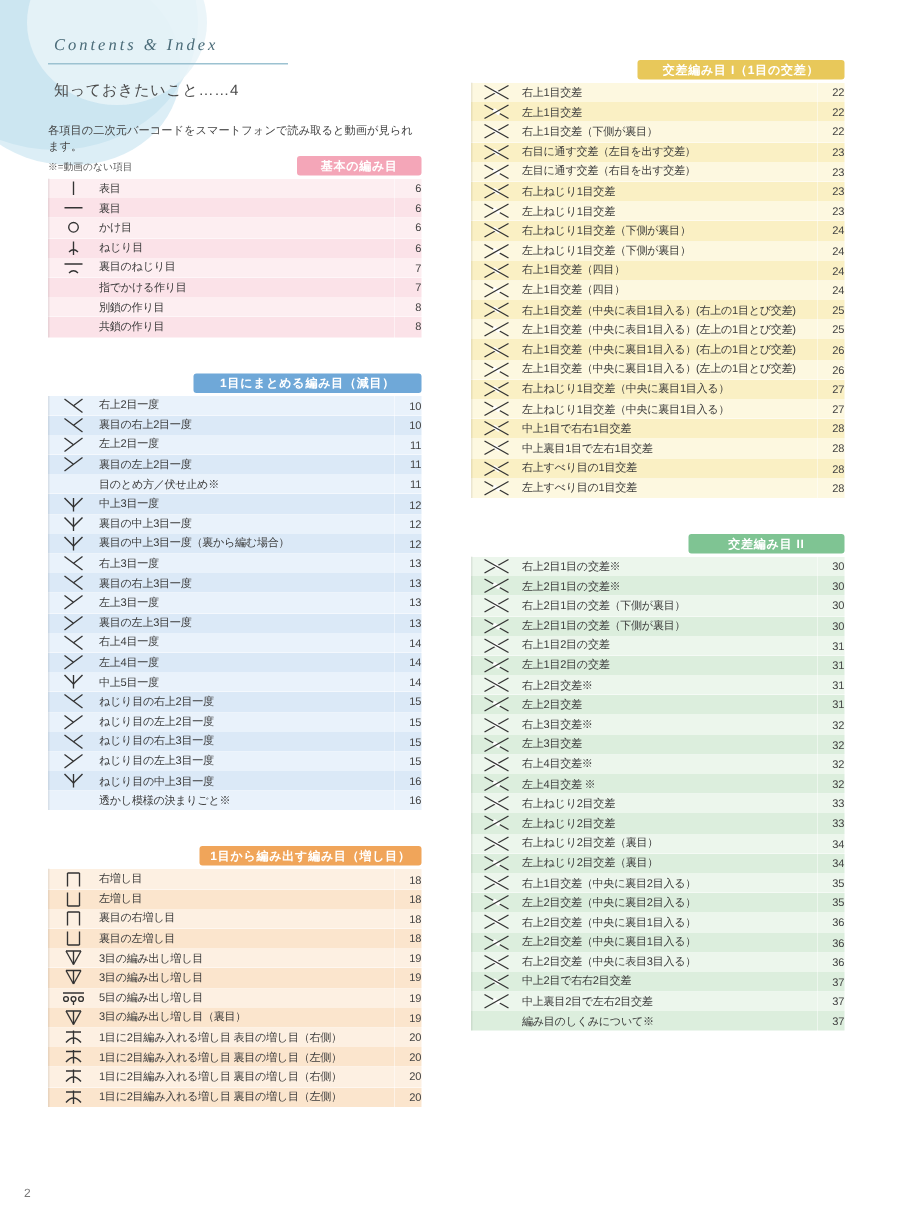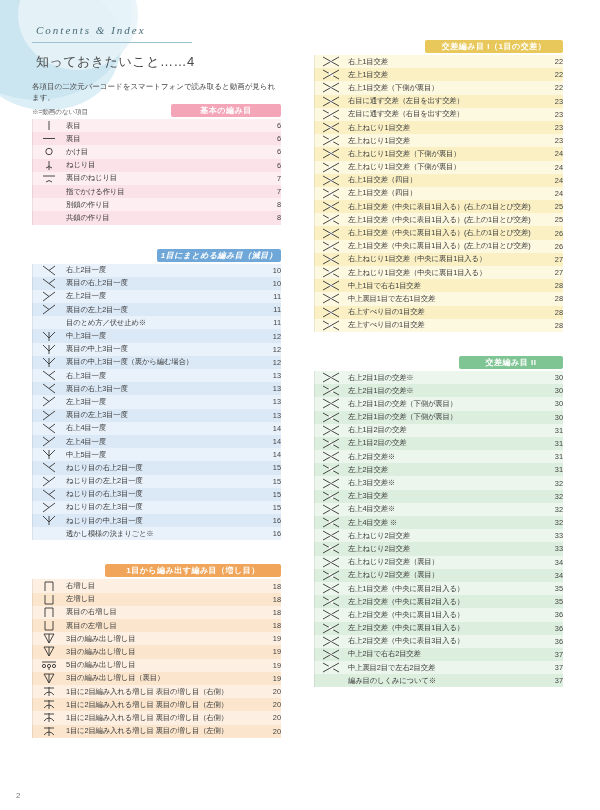--- a/index.html
+++ b/index.html
@@ -35,21 +35,21 @@
     letter-spacing:2px;
     color:#4a6b78;
     text-align:center;
   }
   .head-rule{
     position:absolute; left:32px; top:42px; width:160px; height:1px;
     background:#9cc2d1;
   }
   .note-head{
     position:absolute; left:36px; top:53px;
-    font-size:13px; color:#4a4a4a;
+    font-size:10px; color:#4a4a4a;
     letter-spacing:.5px;
   }
   .note-body{
     position:absolute; left:32px; top:81px; width:250px;
     font-size:7.5px; line-height:1.5; color:#444;
   }
   .note-body .small{ display:block; font-size:6.5px; color:#555; margin-top:3px;}
   
   .col{
     position:absolute; width:249px;
@@ -135,21 +135,21 @@
   <div class="head-rule"></div>
   <div class="note-head">知っておきたいこと……4</div>
   <div class="note-body">
     <span>各項目の二次元バーコードをスマートフォンで読み取ると動画が見られます。</span>
     <span class="small">※=動画のない項目</span>
   </div>
 
   <div class="col col-left" id="col-left">
       <div class="section">
         <div class="sec-head">
-          <div class="bar" style="background: rgb(244, 166, 184); width: 110px; text-align: right;">
+          <div class="bar" style="background: rgb(244, 166, 184); width: 83px; text-align: right;">
             <span>基本の編み目</span>
           </div>
         </div>
         <div class="tbl-wrap">
           <table class="toc theme-pink">
             <tbody>
               <tr>
                 <td class="sym">
                   <svg width="30" height="11" viewBox="0 0 30 11" stroke="#333" stroke-width="0.9" fill="none">
                     <line x1="15" y1="1" x2="15" y2="10"></line>
@@ -210,21 +210,21 @@
                 <td class="sym"></td>
                 <td class="lbl">共鎖の作り目</td>
                 <td class="pg">8</td>
               </tr>
             </tbody>
           </table>
         </div>
       </div>
       <div class="section">
         <div class="sec-head">
-          <div class="bar" style="background: rgb(111, 168, 216); width: 124px; font-style: italic;">
+          <div class="bar" style="background: rgb(111, 168, 216); width: 152px;">
             <span>1目にまとめる編み目（減目）</span>
           </div>
         </div>
         <div class="tbl-wrap">
           <table class="toc theme-blue">
             <tbody>
               <tr>
                 <td class="sym">
                   <svg width="30" height="11" viewBox="0 0 30 11" stroke="#333" stroke-width="0.9" fill="none">
                     <line x1="9" y1="1" x2="21" y2="10"></line>
@@ -428,21 +428,21 @@
                 <td class="sym"></td>
                 <td class="lbl">透かし模様の決まりごと※</td>
                 <td class="pg">16</td>
               </tr>
             </tbody>
           </table>
         </div>
       </div>
       <div class="section">
         <div class="sec-head">
-          <div class="bar" style="background: rgb(240, 165, 90); width: 176px;">
+          <div class="bar" style="background: rgb(240, 165, 90); width: 148px;">
             <span>1目から編み出す編み目（増し目）</span>
           </div>
         </div>
         <div class="tbl-wrap">
           <table class="toc theme-orange">
             <tbody>
               <tr>
                 <td class="sym">
                   <svg width="30" height="11" viewBox="0 0 30 11" stroke="#333" stroke-width="0.9" fill="none">
                     <line x1="11" y1="1" x2="11" y2="10"></line>

